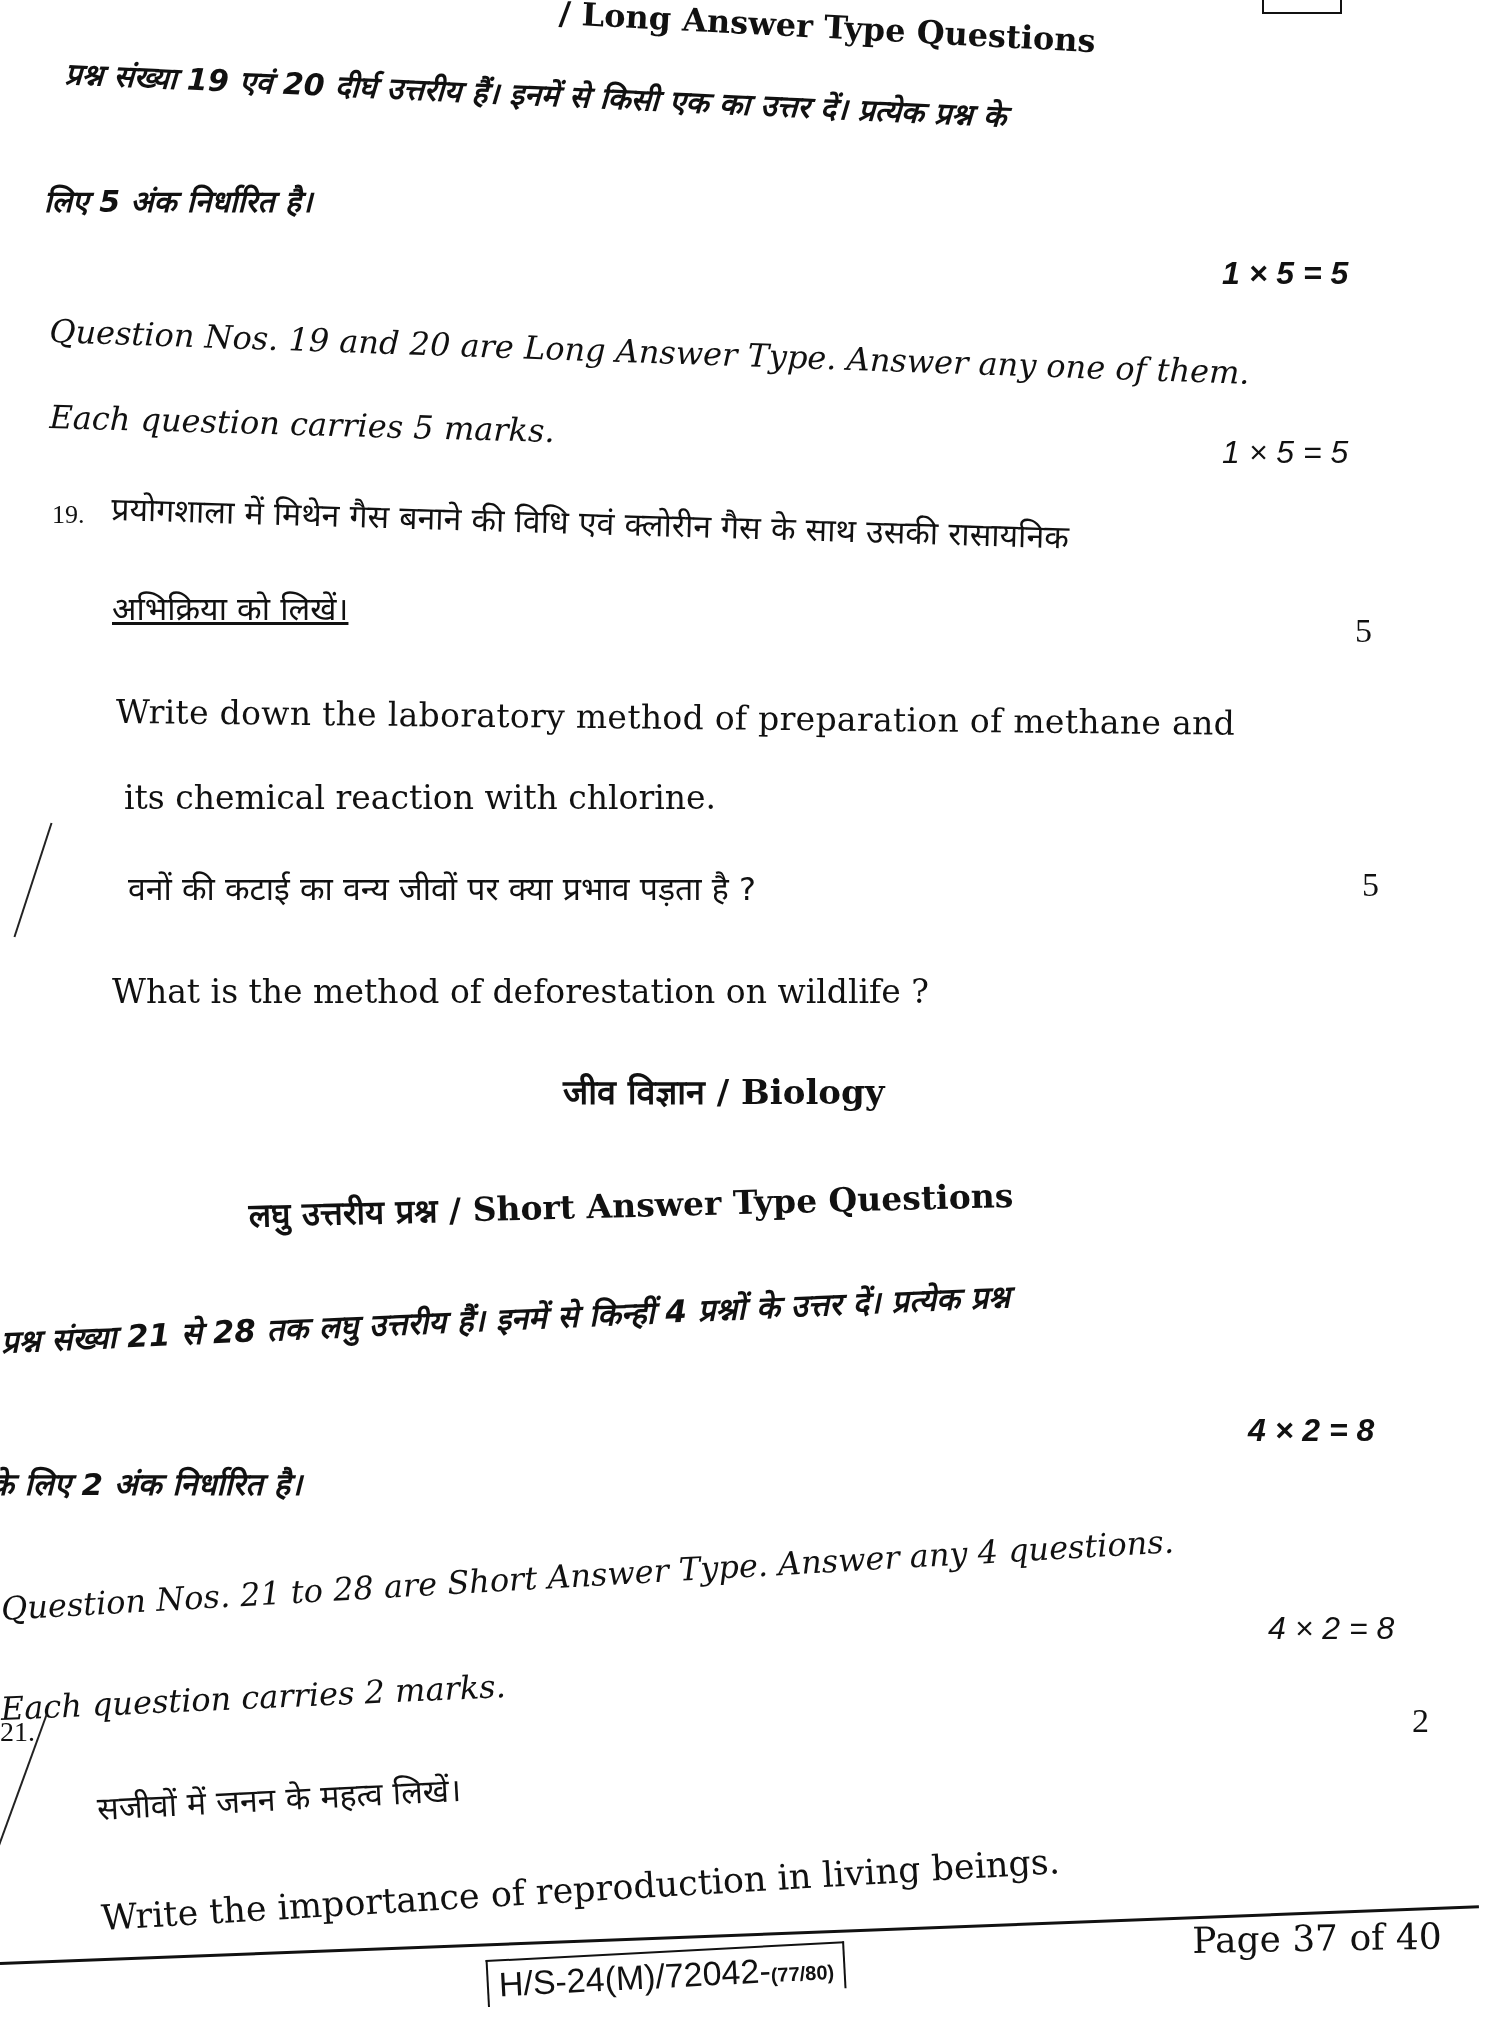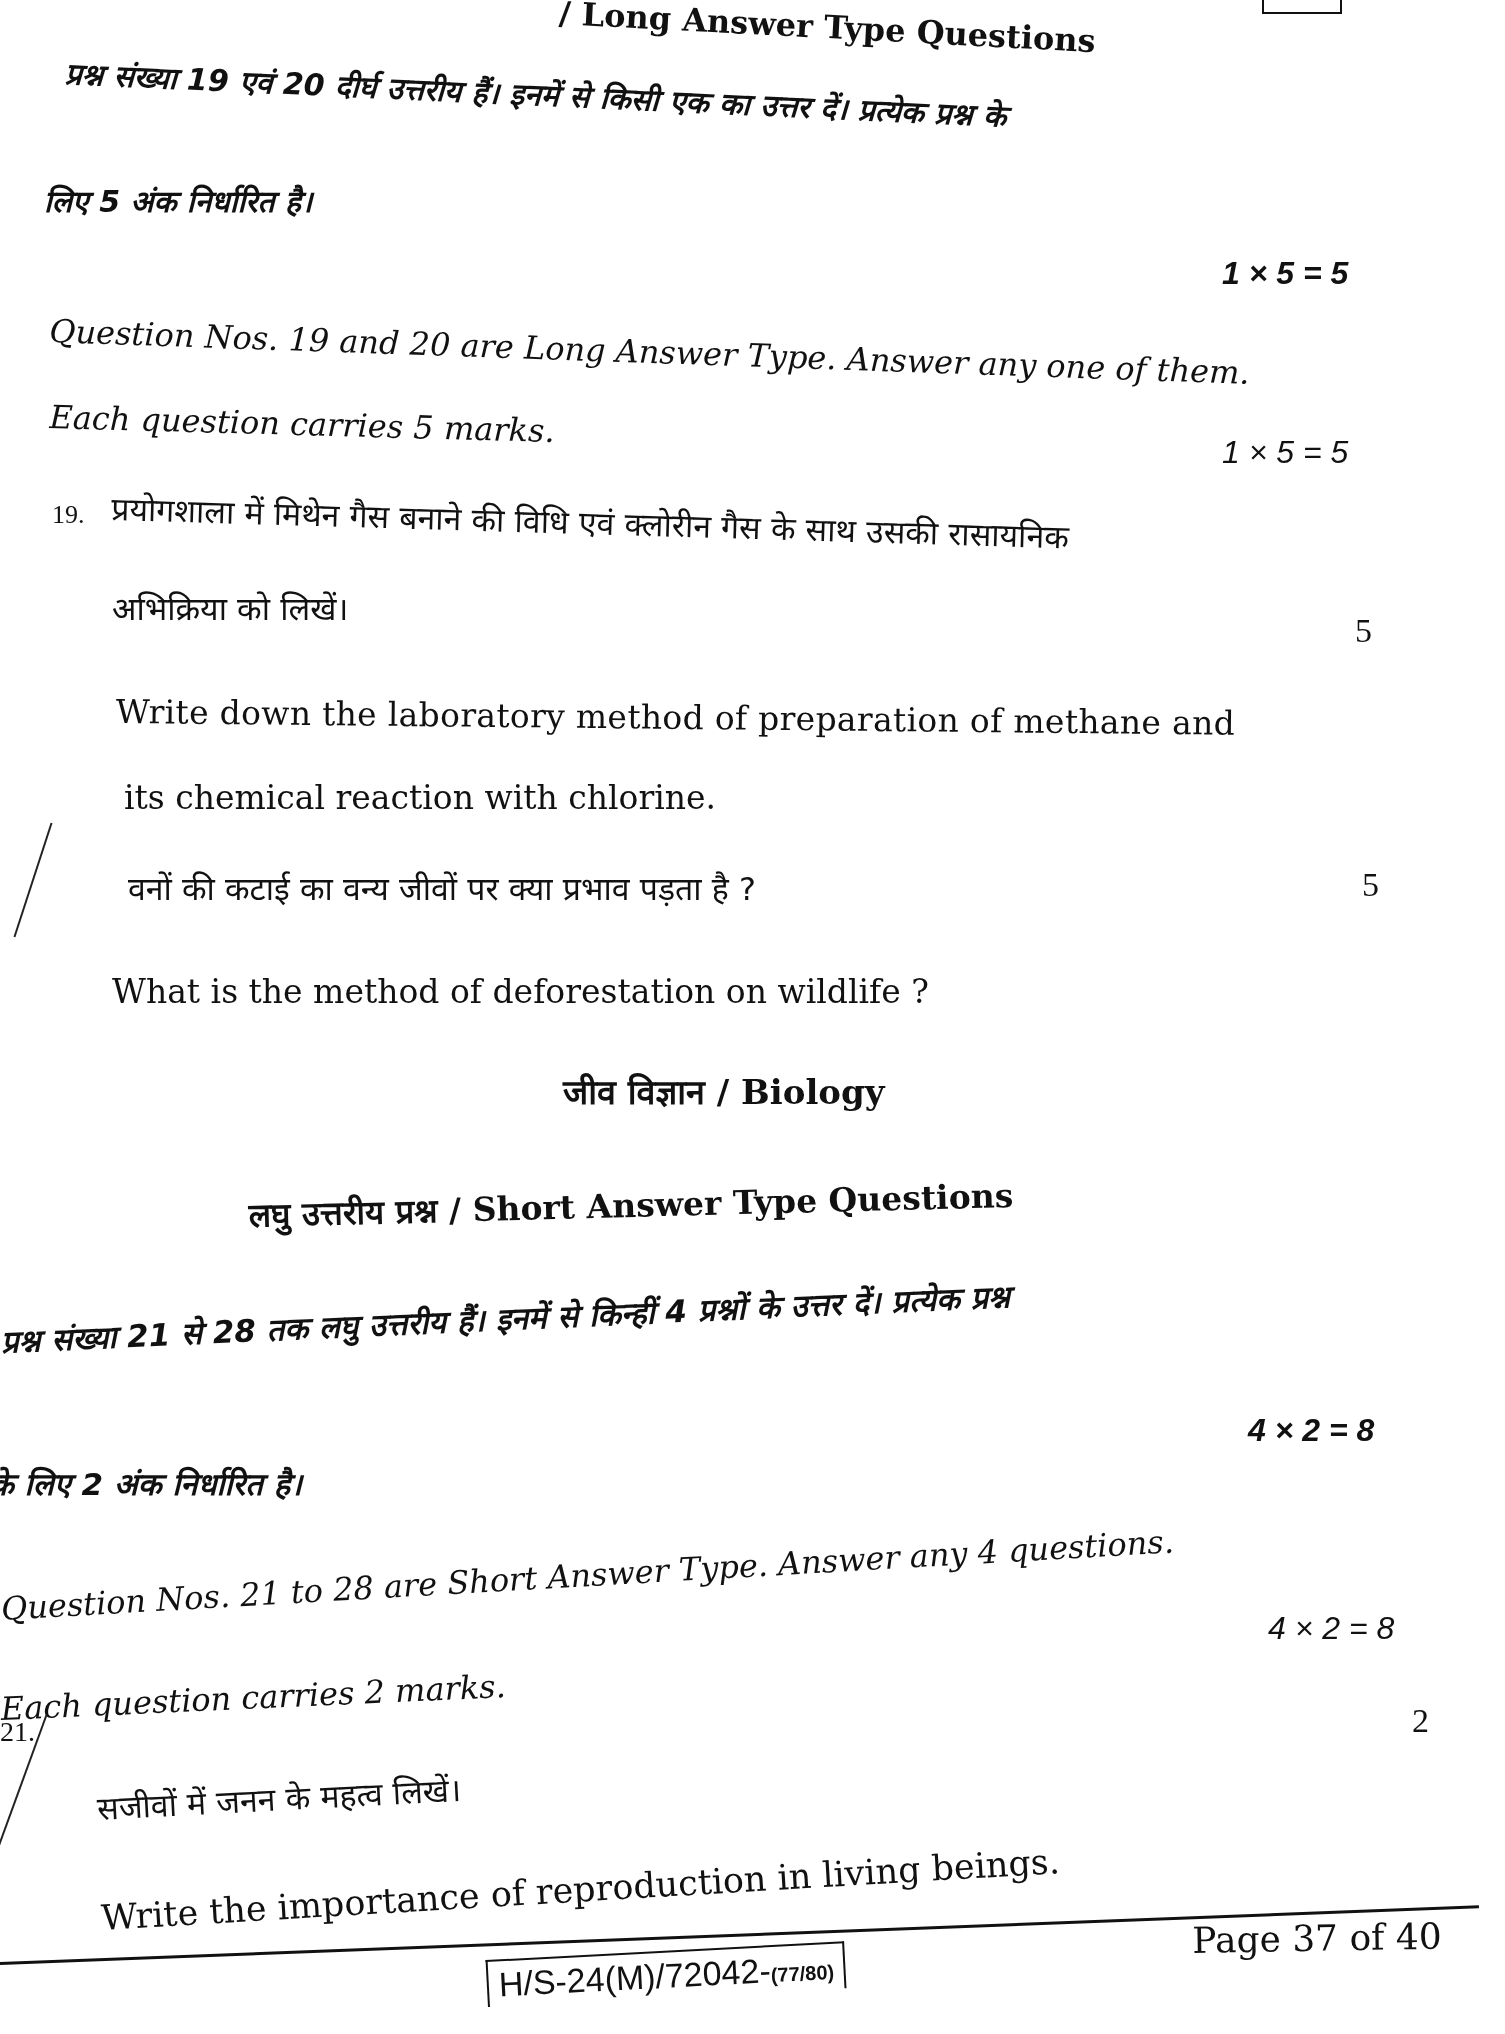--- a/index.html
+++ b/index.html
@@ -44,21 +44,21 @@
 <div class="abs hi-b" style="left:66px; top:52px; font-size:30px; transform:rotate(2.6deg); transform-origin:left top;">प्रश्न संख्या 19 एवं 20 दीर्घ उत्तरीय हैं। इनमें से किसी एक का उत्तर दें। प्रत्येक प्रश्न के</div>
 <div class="abs hi-b" style="left:44px; top:180px; font-size:30px;">लिए 5 अंक निर्धारित है।</div>
 <div class="abs marks-b" style="left:1222px; top:255px;">1 × 5 = 5</div>
 
 <div class="abs en-i" style="left:50px; top:312px; font-size:32px; transform:rotate(2deg); transform-origin:left top;">Question Nos. 19 and 20 are Long Answer Type. Answer any one of them.</div>
 <div class="abs en-i" style="left:50px; top:398px; font-size:32px; transform:rotate(1.6deg); transform-origin:left top;">Each question carries 5 marks.</div>
 <div class="abs marks" style="left:1222px; top:434px;">1 × 5 = 5</div>
 
 <div class="abs num" style="left:52px; top:500px; font-size:26px;">19.</div>
 <div class="abs hi" style="left:112px; top:486px; font-size:32px; transform:rotate(1.7deg); transform-origin:left top;">प्रयोगशाला में मिथेन गैस बनाने की विधि एवं क्लोरीन गैस के साथ उसकी रासायनिक</div>
-<div class="abs hi" style="left:112px; top:586px; font-size:32px;">अभिक्रिया को लिखें।</div>
+<div class="abs hi" style="left:112px; top:586px; font-size:32px;text-decoration:underline;">अभिक्रिया को लिखें।</div>
 <div class="abs num" style="left:1355px; top:612px;">5</div>
 <div class="abs en" style="left:116px; top:692px; font-size:33px; letter-spacing:0.3px; transform:rotate(0.6deg); transform-origin:left top;">Write down the laboratory method of preparation of methane and</div>
 <div class="abs en" style="left:116px; top:778px; font-size:33px;margin-left:8px;">its chemical reaction with chlorine.</div>
 
 <div class="tick" style="left:32px; top:820px; height:120px; transform:rotate(18deg);"></div>
 <div class="abs hi" style="left:128px; top:866px; font-size:32px;">वनों की कटाई का वन्य जीवों पर क्या प्रभाव पड़ता है ?</div>
 <div class="abs num" style="left:1362px; top:866px;">5</div>
 <div class="abs en" style="left:112px; top:972px; font-size:33px;">What is the method of deforestation on wildlife ?</div>
 
 <div class="abs heading" style="left:532px; top:1068px; font-size:34px;margin-left:31px;">जीव विज्ञान / Biology</div>

